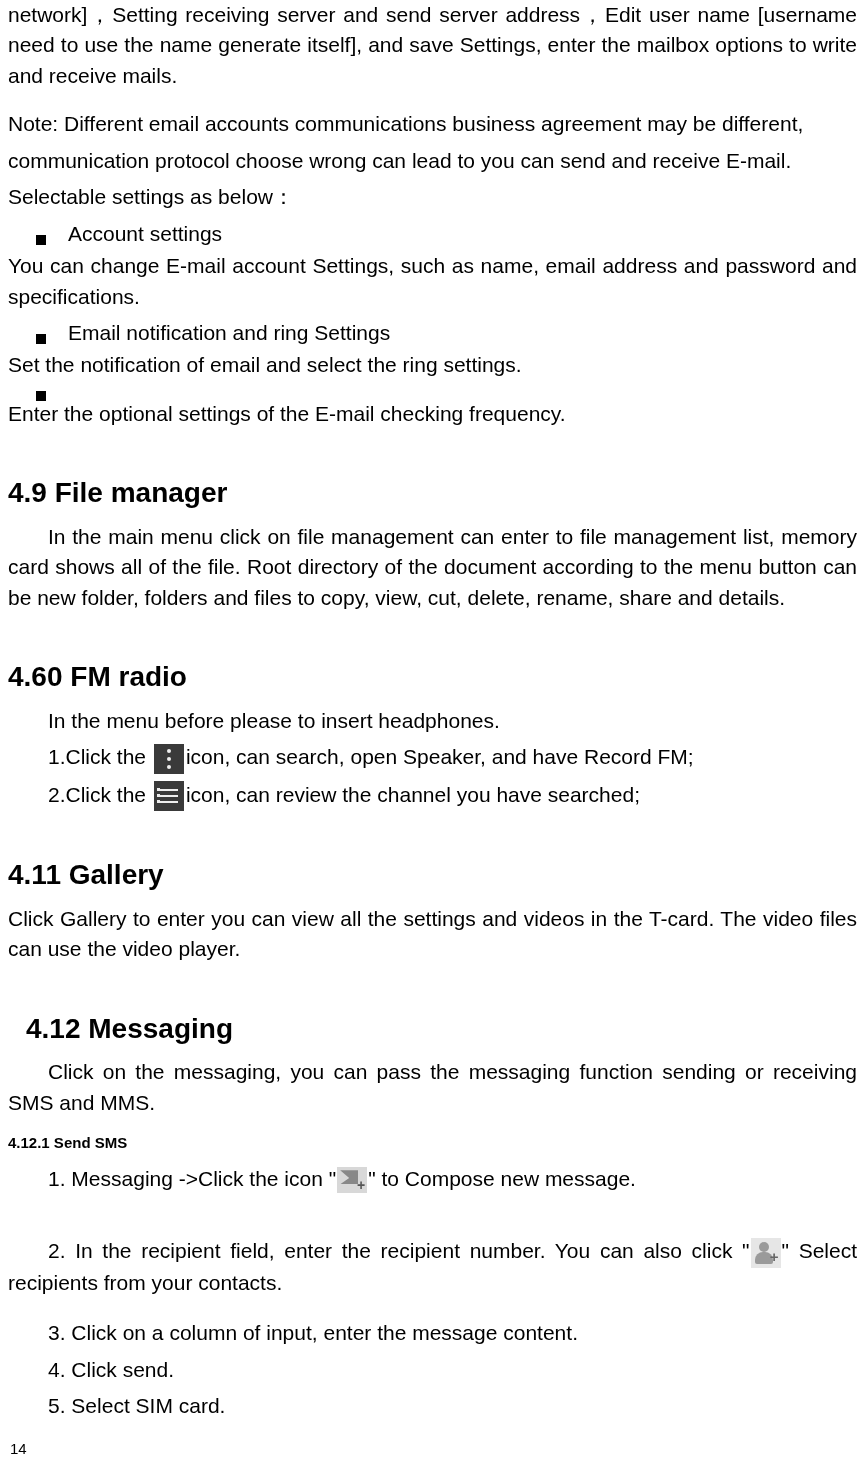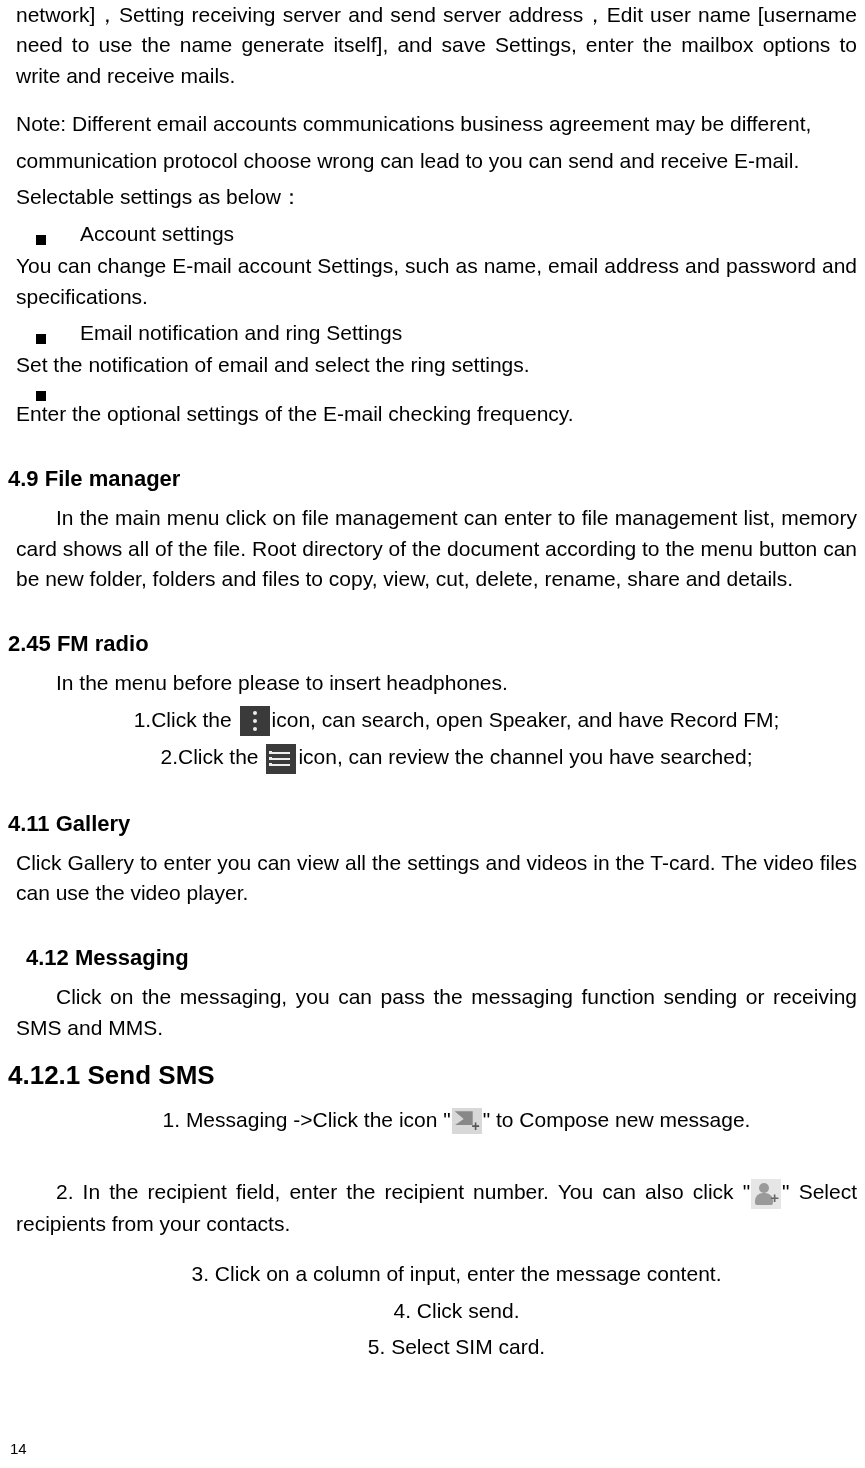--- a/index.html
+++ b/index.html
@@ -8,29 +8,29 @@
       min-height: 1468px;
       background: #fff;
       font-family: Arial, Helvetica, sans-serif;
       font-size: 21px;
       line-height: 1.45;
       color: #000;
       padding: 0 8px 8px 8px;
       position: relative;
     }
     .justify { text-align: justify; }
-    .para { margin-bottom: 6px; margin-left: 8px; }
+    .para { margin-bottom: 6px; }
     .note-line { margin-top: 18px; }
     .bold { font-weight: normal; }
-    .bullet-row { display: flex; align-items: baseline; margin-top: 2px; margin-bottom: 2px; gap: 12px; }
+    .bullet-row { display: flex; align-items: baseline; margin-top: 2px; margin-bottom: 2px; }
     .bullet-square { width: 10px; height: 10px; background: #000; flex: 0 0 10px; margin-left: 28px; margin-right: 22px; position: relative; top: 4px; }
-    .heading { font-weight: bold; font-size: 22px; margin-top: 34px; margin-bottom: 8px; }
+    .heading { font-weight: bold; font-size: 28px; margin-top: 44px; margin-bottom: 8px; }
     .heading-indent { margin-left: 18px; }
     .indent1 { text-indent: 40px; }
-    .sub-heading { font-weight: bold; font-size: 26px; margin-top: 14px; margin-bottom: 10px; }
+    .sub-heading { font-weight: bold; font-size: 15px; margin-top: 14px; margin-bottom: 10px; }
     .icon-box {
       display: inline-block;
       vertical-align: middle;
       width: 30px;
       height: 30px;
       background: #3a3a3a;
       position: relative;
       margin: 0 2px;
     }
     .icon-dots::before {
@@ -93,21 +93,21 @@
       right: 2px; bottom: 0px;
       font-size: 15px; color: #666; font-weight: bold;
     }
     .icon-contact .body {
       position: absolute;
       left: 4px; top: 14px; width: 18px; height: 12px;
       background: #9a9a9a; border-radius: 8px 8px 2px 2px;
     }
     .line-with-icon { margin-top: 6px; margin-bottom: 4px;}
     .page-num { position: absolute; left: 10px; bottom: 8px; font-size: 15px; }
-    .step-indent { padding-left: 40px; text-align: center; }
+    .step-indent { padding-left: 40px; }
   </style>
 </head>
 <body>
 
 <div class="para justify">network]，Setting receiving server and send server address，Edit user name [username need to use the name generate itself], and save Settings, enter the mailbox options to write and receive mails.</div>
 
 <div class="para note-line">
   <span class="bold">Note:</span><span> Different email accounts communications business agreement may be different,</span>
 </div>
 <div class="para">communication protocol choose wrong can lead to you can send and receive E-mail.</div>
@@ -126,21 +126,21 @@
 <div class="para">Set the notification of email and select the ring settings.</div>
 
 <div class="bullet-row">
   <div class="bullet-square"></div>
 </div>
 <div class="para">Enter the optional settings of the E-mail checking frequency.</div>
 
 <div class="heading">4.9    File manager</div>
 <div class="para justify indent1">In the main menu click on file management can enter to file management list, memory card shows all of the file. Root directory of the document according to the menu button can be new folder, folders and files to copy, view, cut, delete, rename, share and details.</div>
 
-<div class="heading">2.45  FM radio</div>
+<div class="heading">4.60  FM radio</div>
 <div class="para indent1">In the menu before please to insert headphones.</div>
 
 <div class="para line-with-icon step-indent">
   <span>1.Click the </span><span class="icon-box icon-dots"></span><span>icon, can search, open Speaker, and have Record FM;</span>
 </div>
 <div class="para line-with-icon step-indent">
   <span>2.Click the </span><span class="icon-box icon-list"></span><span>icon, can review the channel you have searched;</span>
 </div>
 
 <div class="heading">4.11  Gallery</div>

